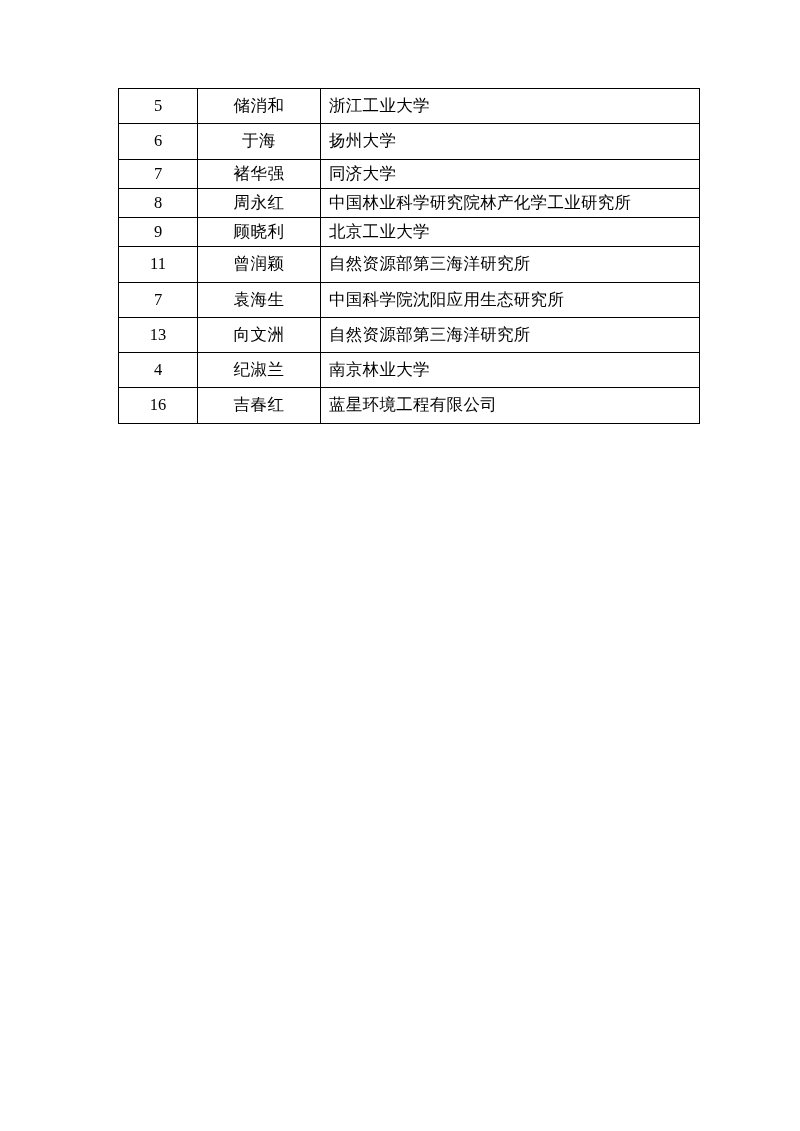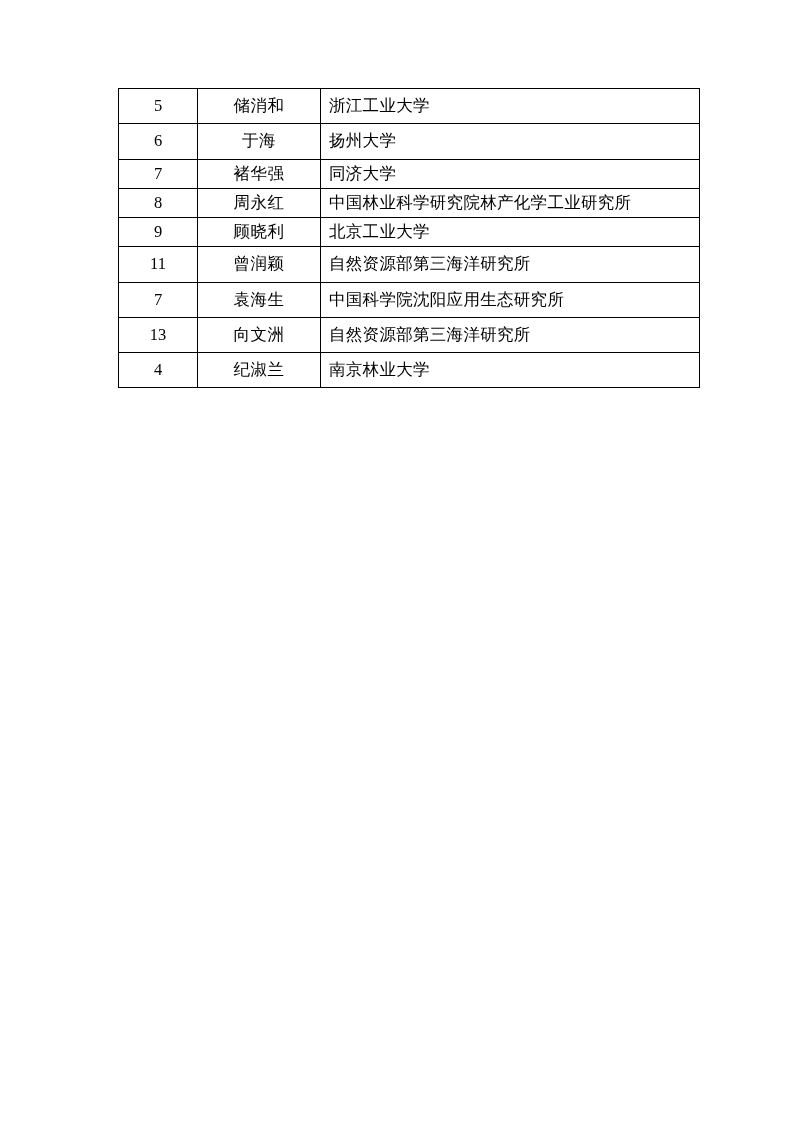--- a/index.html
+++ b/index.html
@@ -99,15 +99,20 @@
       <tr>
         <td class="col-index">13</td>
         <td class="col-name">向文洲</td>
         <td class="col-org">自然资源部第三海洋研究所</td>
       </tr>
       <tr>
         <td class="col-index">4</td>
         <td class="col-name">纪淑兰</td>
         <td class="col-org">南京林业大学</td>
       </tr>
+      <tr>
+        <td class="col-index">16</td>
+        <td class="col-name">吉春红</td>
+        <td class="col-org">蓝星环境工程有限公司</td>
+      </tr>
     </tbody>
   </table>
 </div>
 
 </body></html>

